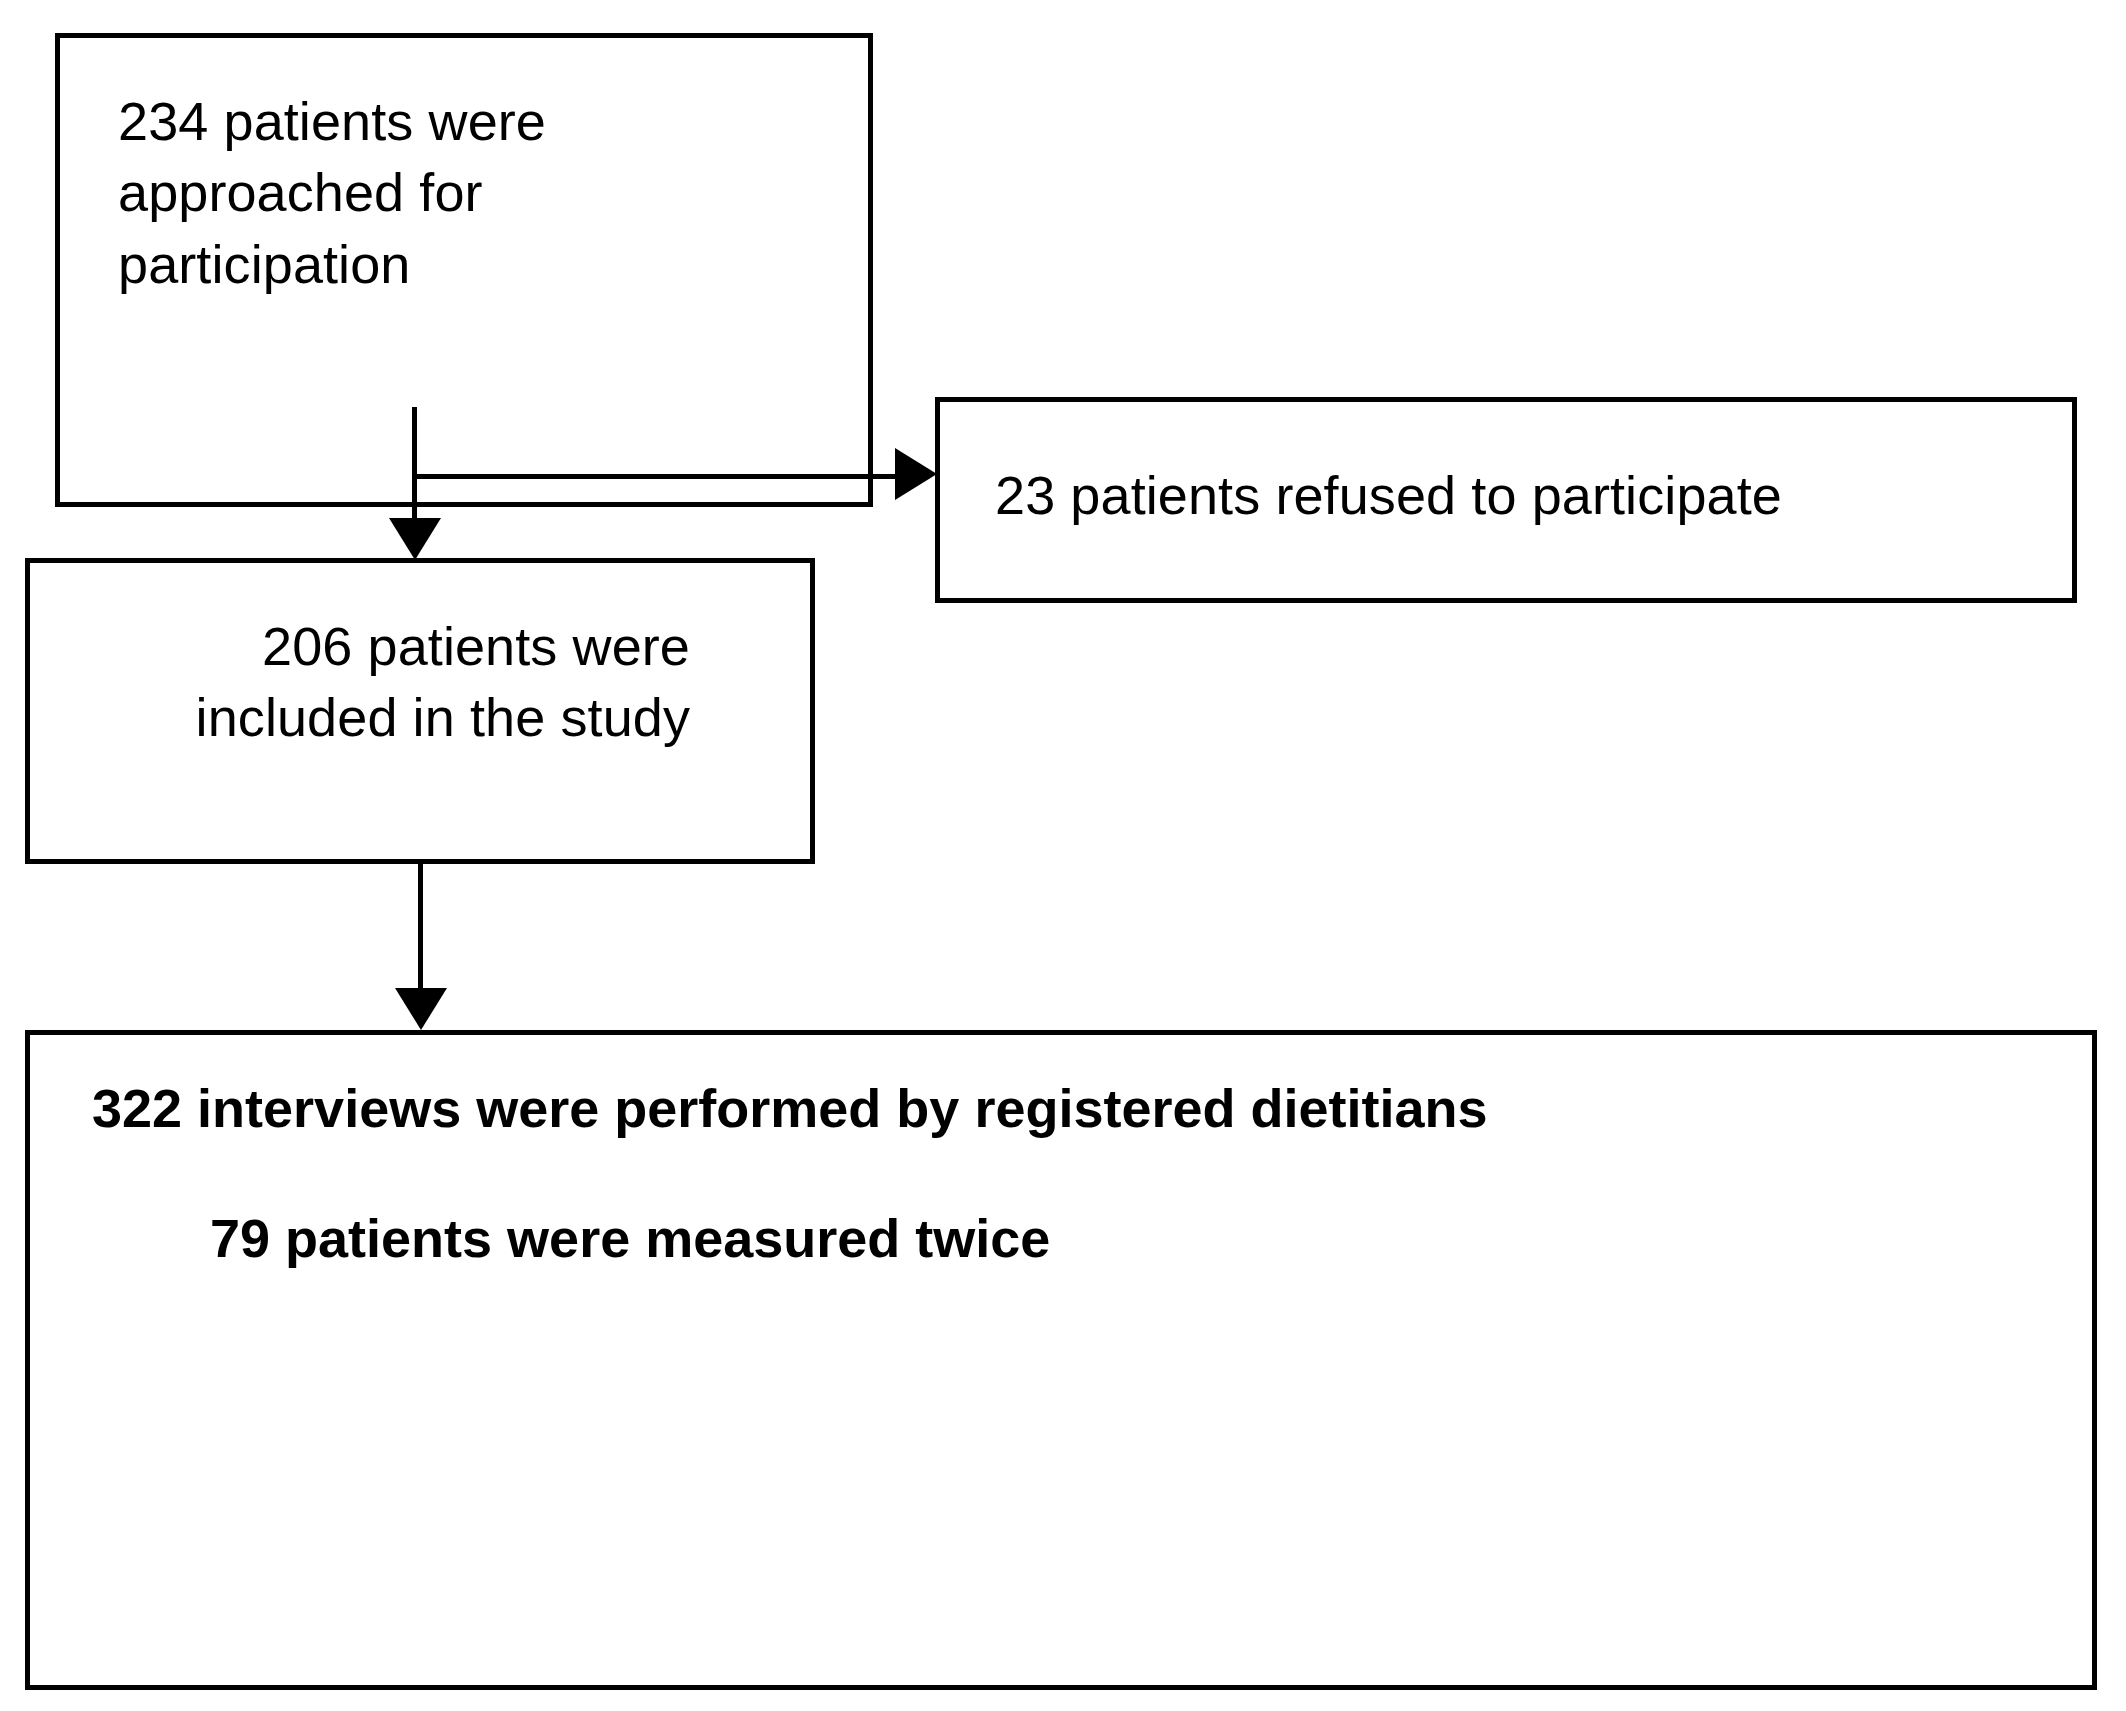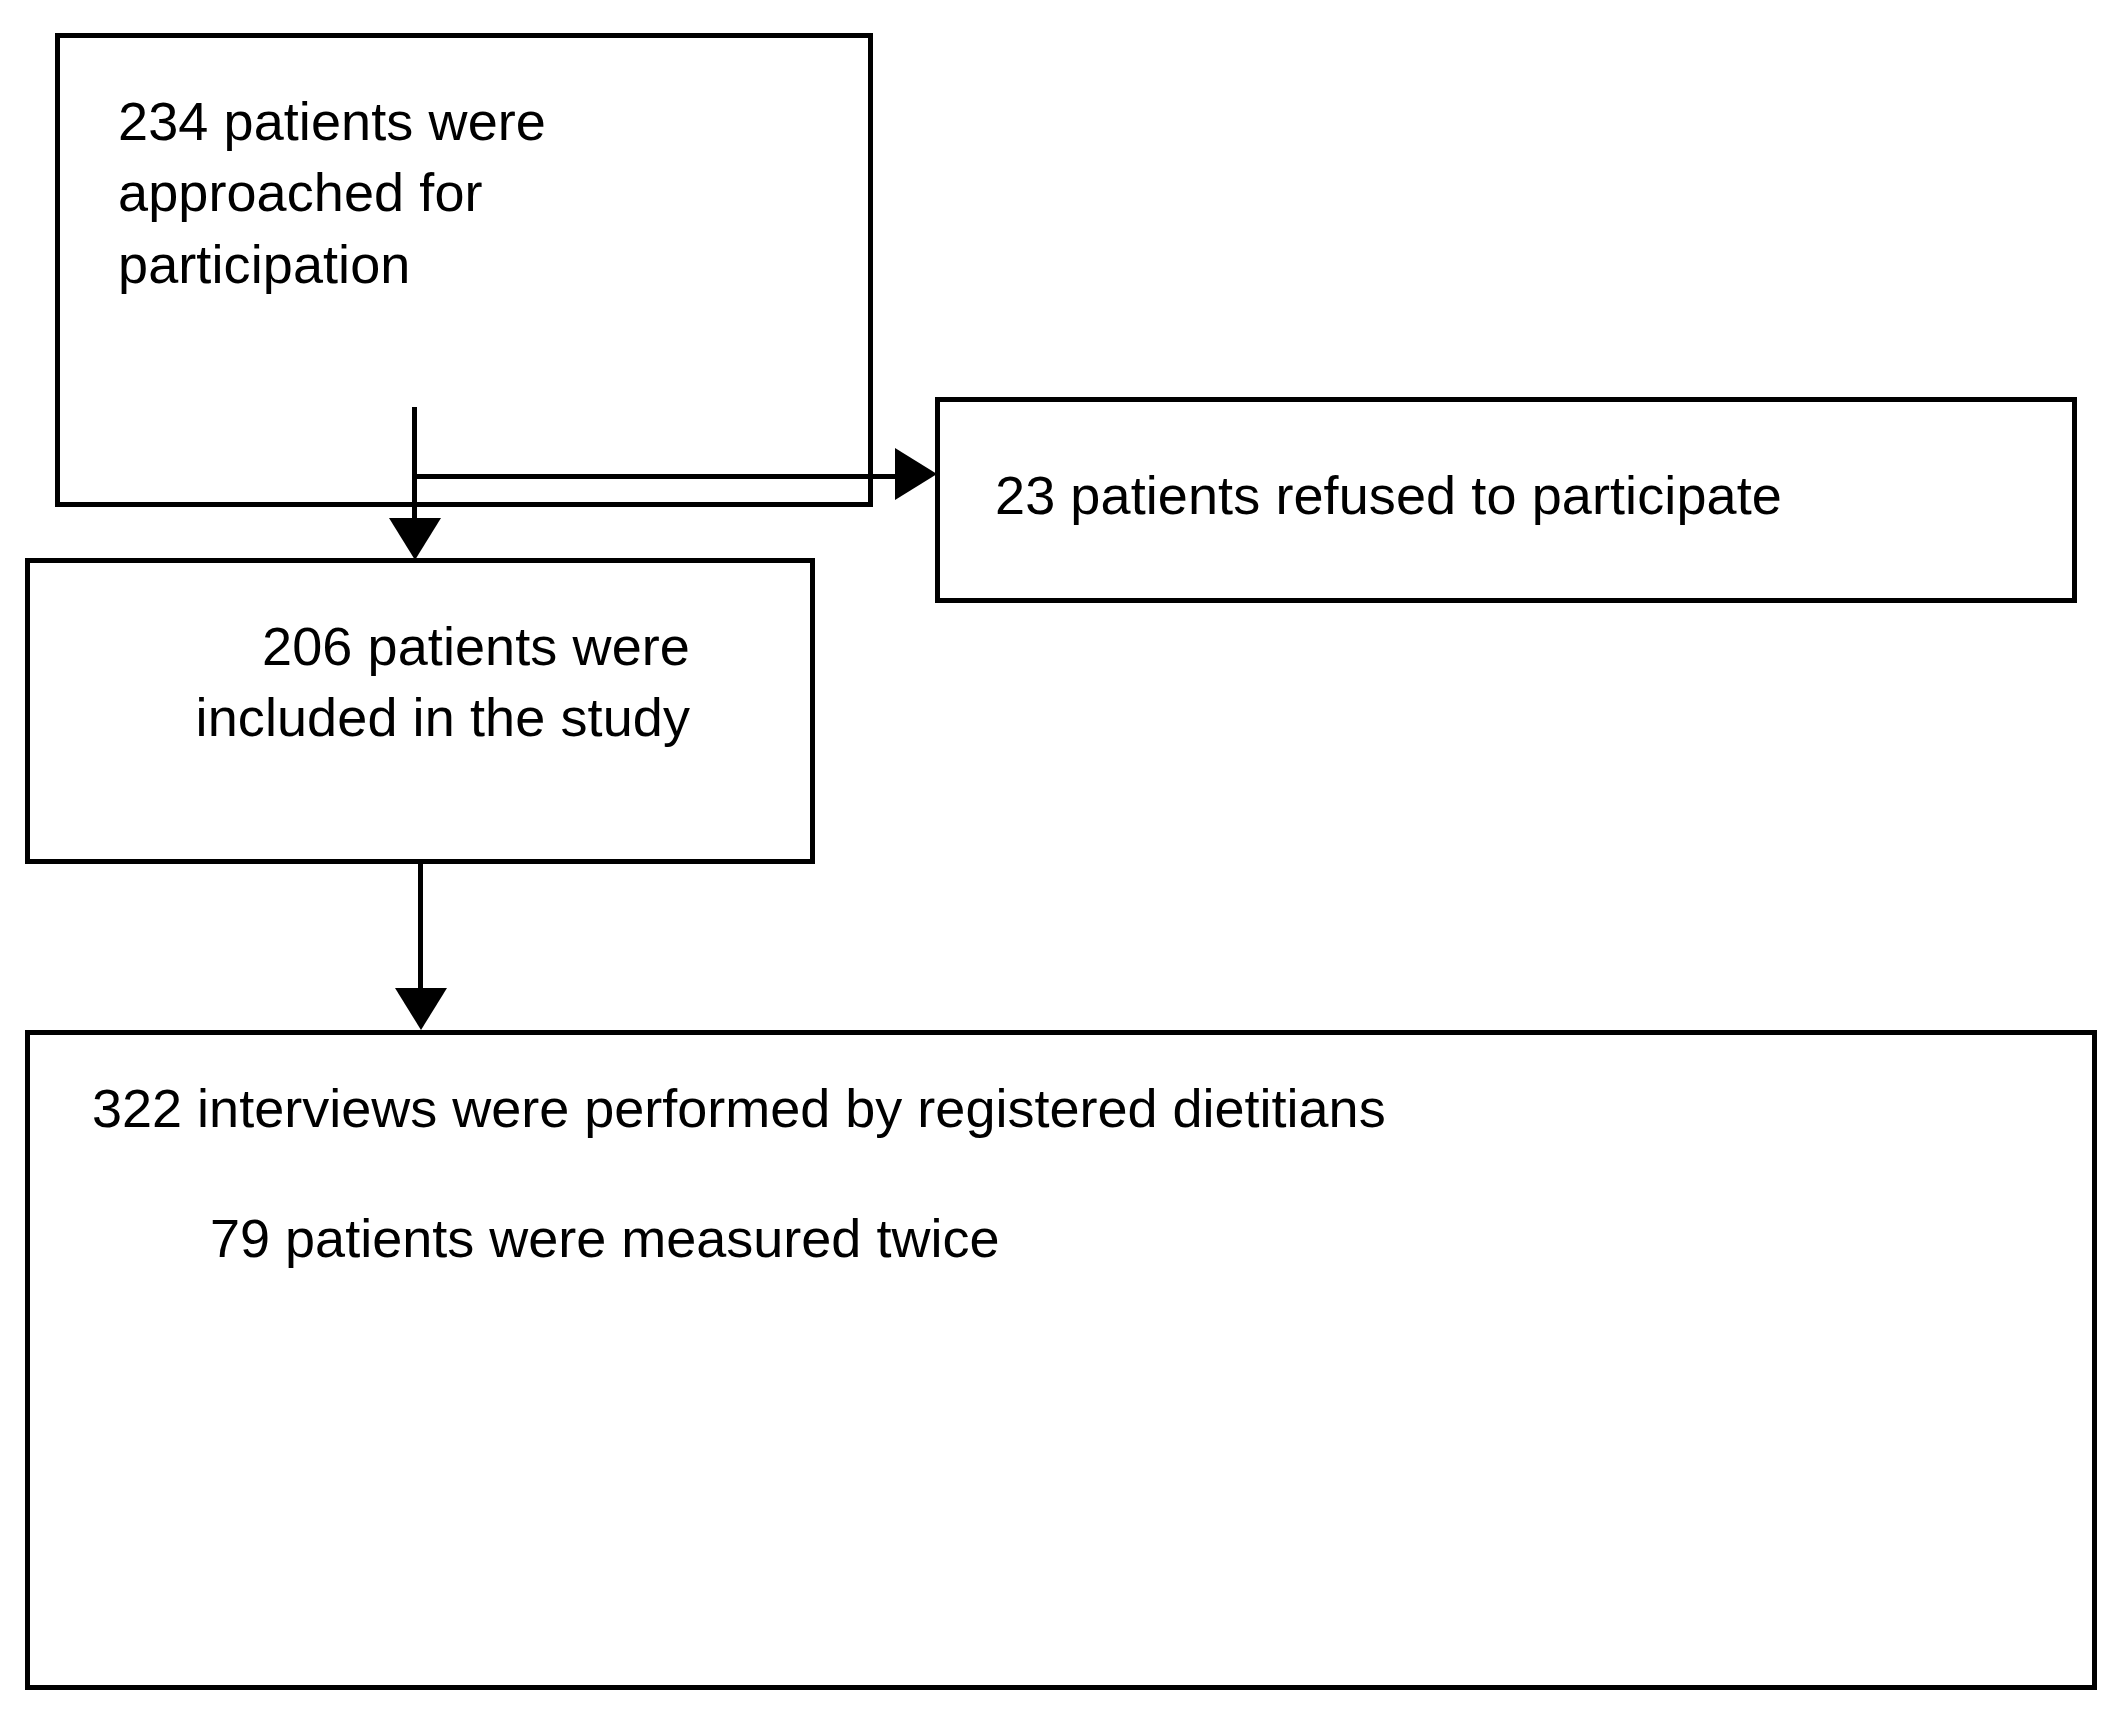--- a/index.html
+++ b/index.html
@@ -84,18 +84,18 @@
     <div class="box-text" style="left:55px; top:58px; width:1050px;">23 patients refused to participate</div>
   </div>
 
   <div class="flow-box" style="left:25px; top:558px; width:790px; height:306px;text-align:right;">
     <div class="box-text" style="left:60px; top:48px; width:600px;">206 patients were included in the study</div>
   </div>
 
   <div class="connector-v" style="left:418px; top:864px; height:124px;"></div>
   <div class="arrowhead-down" style="left:395px; top:988px;"></div>
 
-  <div class="flow-box" style="left:25px; top:1030px; width:2072px; height:660px;">
+  <div class="flow-box" style="left:25px; top:1030px; width:2072px; height:660px;font-weight:bold;">
     <div class="sub-text" style="left:62px; top:38px;">322 interviews were performed by registered dietitians</div>
     <div class="sub-text" style="left:180px; top:168px;">79 patients were measured twice</div>
   </div>
 
 </div>
 
 </body></html>

